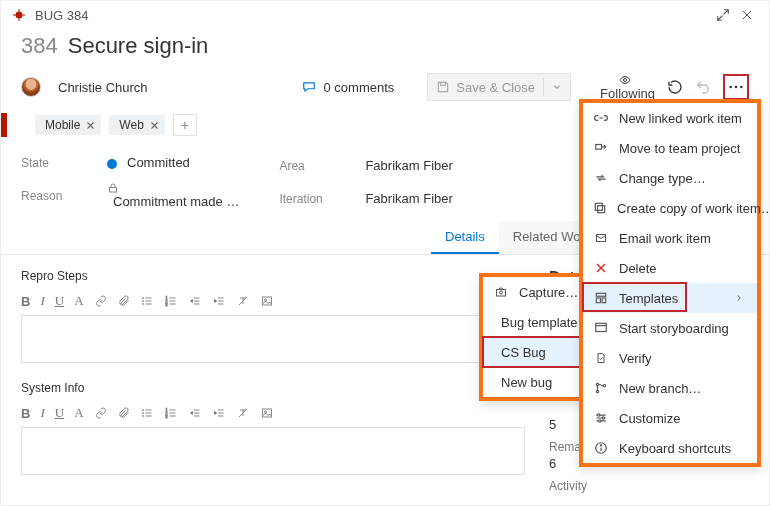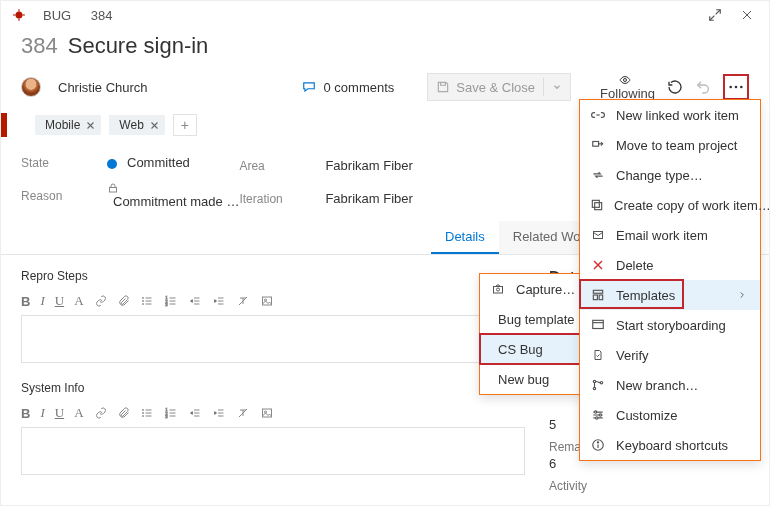--- a/index.html
+++ b/index.html
@@ -1,18 +1,18 @@
 <!DOCTYPE html>
 <html><head>
 <meta charset="utf-8">
 <style>
   * { box-sizing: border-box; }
   html, body { margin:0; padding:0; font-family: "Segoe UI", Arial, sans-serif; font-size:13px; color:#333; background:#fff; }
   .window { width:770px; height:506px; position:relative; overflow:hidden; border:1px solid #eee; }
-  .titlebar { display:flex; align-items:center; height:28px; padding:0 10px; color:#555;gap:8px; }
+  .titlebar { display:flex; align-items:center; height:28px; padding:0 10px; color:#555; }
   .bug-icon { width:16px; height:16px; margin-right:8px; display:flex; align-items:center; justify-content:center; }
   .titlebar-spacer { flex:1; }
   .winbtn { width:24px; height:24px; display:flex; align-items:center; justify-content:center; color:#666; }
   .title-row { display:flex; align-items:center; padding:4px 20px 10px 20px; }
   .id-text { font-size:22px; color:#888; margin-right:10px; }
   .title-text { font-size:22px; color:#333; }
   .meta-row { display:flex; align-items:center; padding:4px 20px 8px 20px;gap:9px; }
   .avatar { width:20px; height:20px; border-radius:50%; background: radial-gradient(circle at 50% 35%, #e9b48a 35%, #c0703a 38%, #8a3d18 60%); margin-right:8px; border:1px solid #ccc; }
   .assigned { color:#333; }
   .meta-row .spacer { flex:1; }
@@ -22,42 +22,42 @@
   .saveclose .sep { width:1px; background:#ddd; align-self:stretch; margin:0 8px; }
   .follow-cluster { display:flex; align-items:center; margin-left:20px; gap:12px; }
   .follow-cluster .btn { display:flex; align-items:center; color:#444;flex-direction:column; }
   .ellipsis-box { width:26px; height:26px; display:flex; align-items:center; justify-content:center; color:#444; }
   .ellipsis-highlight { border:2px solid #c1272d; }
   .tags-row { display:flex; align-items:center; gap:8px; padding:4px 0 10px 0; position:relative; }
   .tag-accent { width:6px; height:24px; background:#b51a00; }
   .tag { background:#eef1f3; color:#333; padding:3px 6px 3px 10px; display:flex; align-items:center; gap:6px; font-size:12px; }
   .tag-x { color:#666; }
   .tag-add { width:24px; height:22px; border:1px solid #e2e2e2; display:flex; align-items:center; justify-content:center; color:#888; font-size:14px; }
-  .fields { display:flex; padding:8px 20px 12px 20px; font-size:13px; }
+  .fields { display:flex; padding:8px 20px 12px 20px; gap:40px; font-size:13px; }
   .fcol { display:grid; grid-template-columns:70px 1fr; row-gap:12px; column-gap:16px; align-items:center; }
   .flabel { color:#888; font-size:12px; }
   .state-dot { width:10px; height:10px; border-radius:50%; background:#0078d4; display:inline-block; margin-right:10px; vertical-align:middle; }
   .lock-icon { color:#888; margin-right:6px; }
   .tabs { display:flex; border-bottom:1px solid #e5e5e5; padding-left:430px; position:relative; }
   .tab { padding:8px 14px; color:#666; font-size:13px; }
   .tab.active { color:#0078d4; border-bottom:2px solid #0078d4; background:#fff; }
   .tab.inactive { background:#f7f7f7; }
   .body { display:flex; padding:14px 20px 0 20px; gap:24px; }
   .left-col { flex:1; min-width:0; }
   .section-title { font-size:12px; color:#333; margin:0 0 8px 0; font-weight:400; }
   .details-title { font-size:16px; font-weight:600; margin:0 0 10px 0; }
   .toolbar { display:flex; gap:10px; color:#777; font-size:13px; padding:2px 0 6px 0; align-items:center; }
   .toolbar span { font-family: Georgia, serif; }
   .editor { border:1px solid #e0e0e0; height:48px; margin-bottom:18px; }
   .right-col { width:200px; }
   .detail-label { color:#777; font-size:12px; margin-top:4px; }
   .detail-val { color:#333; margin:2px 0 8px 0; }
 
   
-  .menu { position:absolute; background:#fff; border:1px solid #f97316; box-shadow:0 4px 10px rgba(0,0,0,.12); font-size:13px; color:#333; z-index:20; }
+  .menu { position:absolute; background:#fff; border:4px solid #f97316; box-shadow:0 4px 10px rgba(0,0,0,.12); font-size:13px; color:#333; z-index:20; }
   .menu-item { display:flex; align-items:center; height:30px; padding:0 14px 0 10px; gap:10px; white-space:nowrap; position:relative; }
   .menu-item .mi-icon { width:16px; display:flex; justify-content:center; color:#555; }
   .menu-item.delete .mi-icon { color:#d13438; }
   .menu-item.hover { background:#e6f2fb; }
   .submenu-caret { margin-left:auto; color:#666; }
   .menu.main { top:98px; right:8px; width:182px; }
   .menu.sub { top:272px; left:478px; width:130px; }
   .menu.sub .menu-item { padding-left:18px; }
 
   

